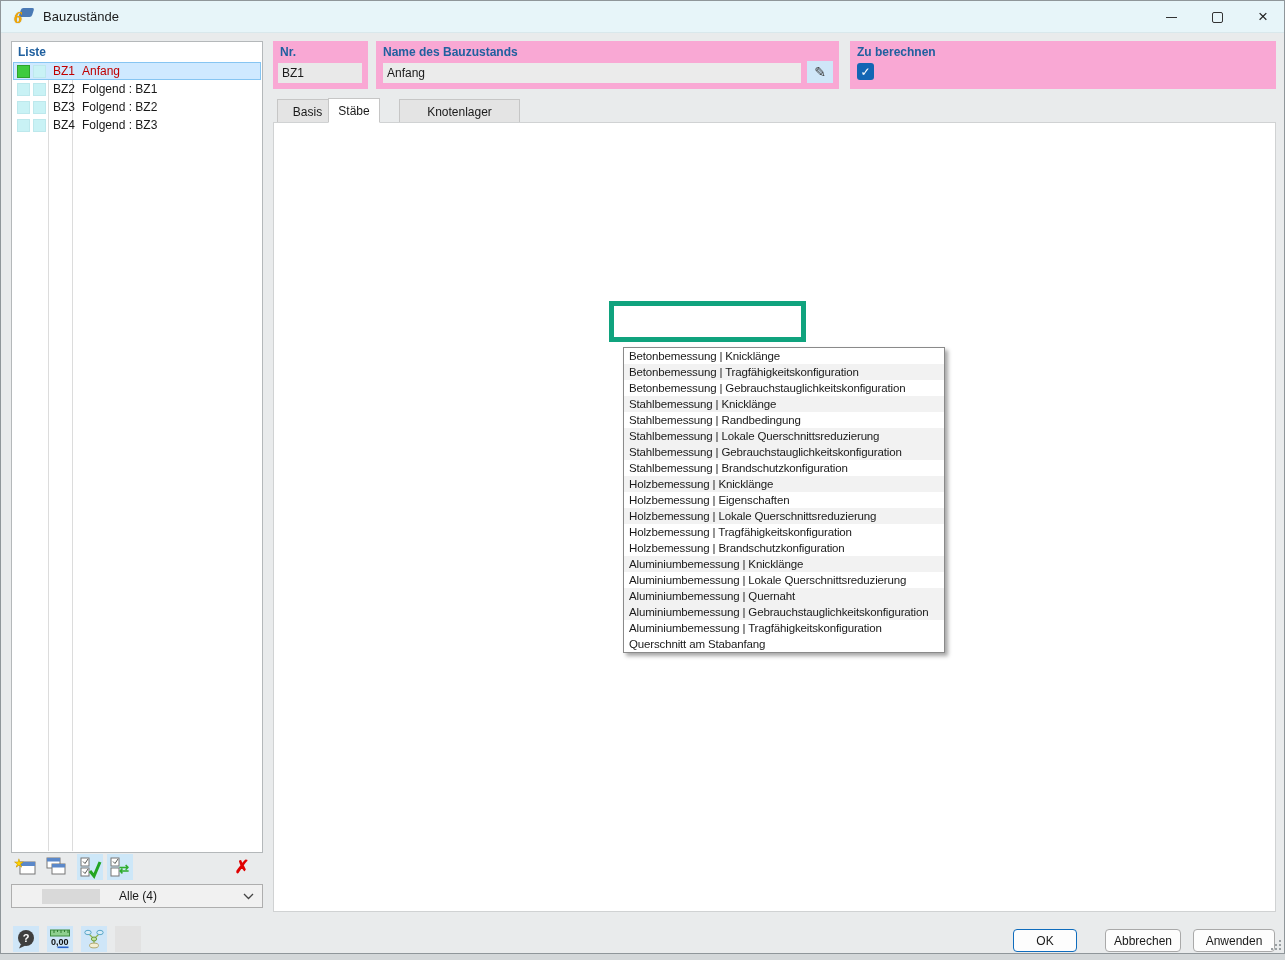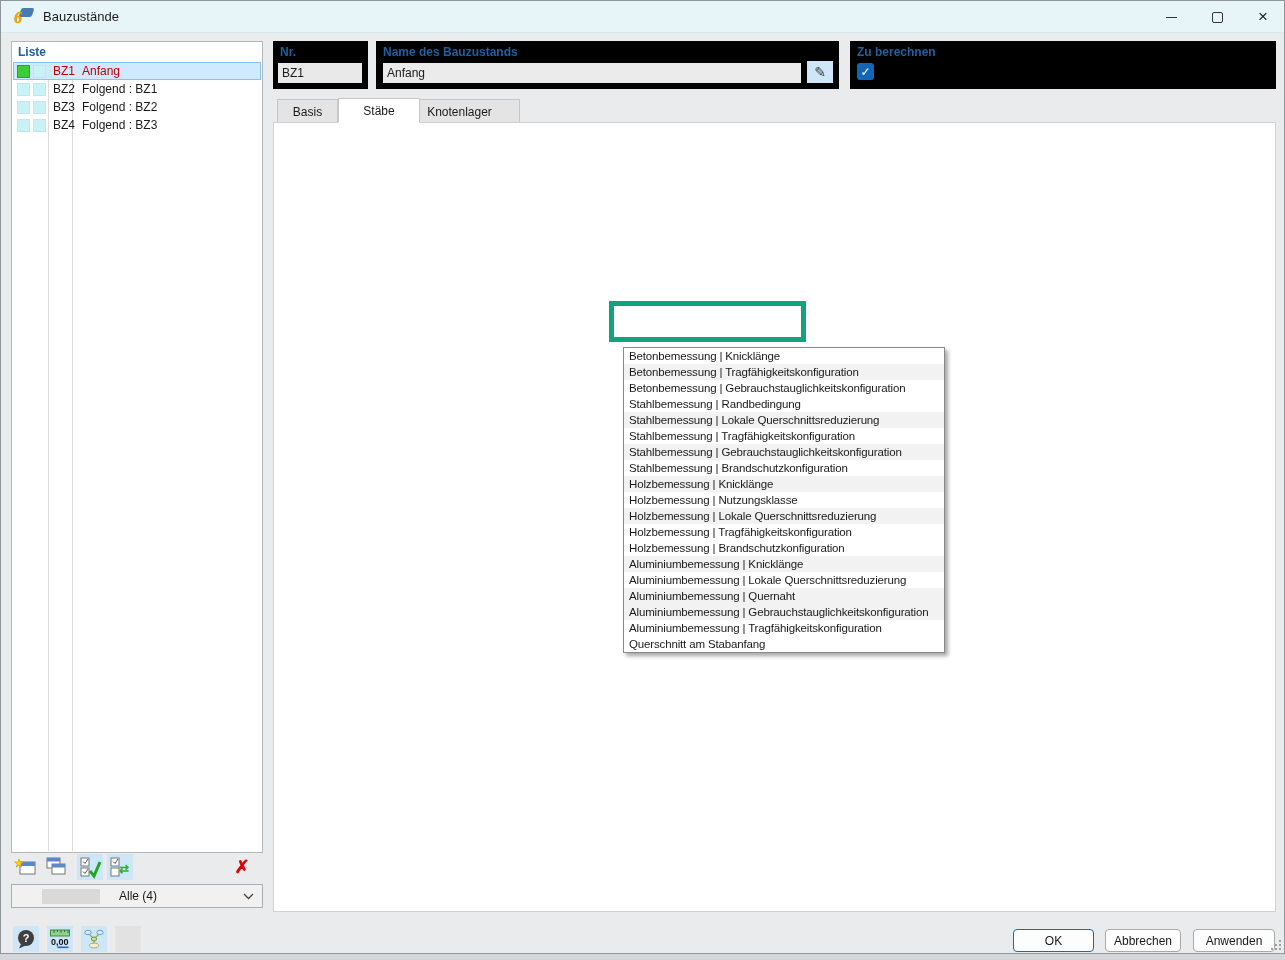--- a/index.html
+++ b/index.html
@@ -36,39 +36,39 @@
   
   .ltool { position:absolute; top:853px; width:26px; height:26px; display:flex; align-items:center; justify-content:center; }
   .ltool.hl { background:#cde7f8; }
   .delx { color:#e00000; font-size:18px; font-weight:bold; line-height:1; }
   .filterbox { position:absolute; left:10px; top:883px; width:252px; height:24px; background:#f1f1f1; border:1px solid #aeaeae; }
   .swatch { position:absolute; left:30px; top:4px; width:58px; height:15px; background:#d9d9d9; }
   .filterlabel { position:absolute; left:107px; top:4px; }
   .chev { position:absolute; right:8px; top:8px; }
 
   
-  .card { position:absolute; top:40px; height:48px; background:#000000; }
+  .card { position:absolute; top:40px; height:48px; background:#f9a8d4; }
   .card-nr { left:272px; width:95px; }
   .card-name { left:375px; width:463px; }
   .card-calc { left:849px; width:426px; }
   .flabel { position:absolute; left:7px; top:4px; color:#20609f; font-weight:bold; }
   .field { position:absolute; border:none; background:#e9e9e9; height:20px; font:12px "Liberation Sans", sans-serif; padding:0 4px; color:#1a1a1a; }
   .f-nr { left:5px; top:22px; width:84px; }
   .f-name { left:7px; top:22px; width:418px; background:#ebebeb; }
   .editbtn { position:absolute; left:431px; top:20px; width:26px; height:22px; background:#cfe6f8; border:none; font-size:14px; color:#333; display:flex; align-items:center; justify-content:center; }
   .cb { width:17px; height:17px; border-radius:3px; display:flex; align-items:center; justify-content:center; }
   .cb.on { background:#1366b4; color:#fff; font-size:12px; }
   .cb.off { background:#fff; border:1px solid #6f6f6f; }
   .cb-calc { position:absolute; left:7px; top:22px; }
 
   
   .tab { position:absolute; top:98px; height:24px; display:flex; align-items:center; justify-content:center; background:#e4e4e4; border:1px solid #c6c6c6; border-bottom:none; }
   .tab.active { background:#fff; top:97px; height:25px; z-index:3; border-bottom:1px solid #fff; }
   .tab-basis { left:276px; width:61px; }
-  .tab-staebe { left:337px; width:82px; }
+  .tab-staebe { left:327px; width:52px; }
   .tab-knoten { left:398px; width:121px; }
 
   
   .content { position:absolute; left:272px; top:121px; width:1003px; height:790px; background:#fff; border:1px solid #d0d2d3; z-index:1; }
   .sectitle { position:absolute; color:#20609f; font-weight:bold; }
   .graylab { position:absolute; color:#1a1a1a; }
   .sinput { position:absolute; border:none; height:20px; font:12px "Liberation Sans", sans-serif; padding:0 4px; color:#1a1a1a; }
   .lavender { background:#e3e7f1; }
   .grayro { background:#e6e6e6; }
   .sqbtn { position:absolute; width:25px; height:22px; background:#cde7f8; border:none; display:flex; align-items:center; justify-content:center; padding:0; }
@@ -95,21 +95,21 @@
   
   .ddl { position:absolute; left:622px; top:346px; width:322px; background:#fff; border:1px solid #8a8a8a; box-shadow:3px 3px 4px rgba(0,0,0,0.35); z-index:50; }
   .dditem { height:16px; line-height:16px; padding-left:5px; font-size:11.5px; letter-spacing:-0.15px; white-space:nowrap; overflow:hidden; }
   .dditem.alt { background:#f2f2f2; }
 
   
   .fbtn-icon { position:absolute; top:925px; width:26px; height:26px; display:flex; align-items:center; justify-content:center; border:none; }
   .blue-bg { background:#cfe6f8; } .gray-bg { background:#e2e2e2; }
   .fxtxt { font:italic 700 13px "Liberation Serif", serif; color:#222;margin-top:48px; }
   .btn { position:absolute; top:928px; height:23px; border:1px solid #a9a9a9; border-radius:4px; background:#fdfdfd; font:12px "Liberation Sans", sans-serif; color:#1a1a1a; display:flex; align-items:center; justify-content:center; }
-  .btn.ok { left:1012px; width:81px; border-color:#0f6cbd; }
+  .btn.ok { left:1012px; width:64px; border-color:#0f6cbd; }
   .btn.cancel { left:1104px; width:76px; }
   .btn.apply { left:1192px; width:82px; }
   .grip { position:absolute; right:3px; bottom:3px; width:10px; height:10px; }
   .grip i { position:absolute; width:2px; height:2px; background:#9aa0a3; }
 </style>
 </head>
 <body>
 
 <div class="window">
 
@@ -312,34 +312,34 @@
   <div class="hlbox"></div>
 
   <div class="ddl">
 
       <div class="dditem">Betonbemessung | Knicklänge</div>
 
       <div class="dditem alt">Betonbemessung | Tragfähigkeitskonfiguration</div>
 
       <div class="dditem">Betonbemessung | Gebrauchstauglichkeitskonfiguration</div>
 
+      <div class="dditem alt">Stahlbemessung | Knicklänge</div>
 
       <div class="dditem">Stahlbemessung | Randbedingung</div>
 
       <div class="dditem alt">Stahlbemessung | Lokale Querschnittsreduzierung</div>
 
-      <div class="dditem">Stahlbemessung | Tragfähigkeitskonfiguration</div>
 
       <div class="dditem alt">Stahlbemessung | Gebrauchstauglichkeitskonfiguration</div>
 
       <div class="dditem">Stahlbemessung | Brandschutzkonfiguration</div>
 
       <div class="dditem alt">Holzbemessung | Knicklänge</div>
 
-      <div class="dditem">Holzbemessung | Nutzungsklasse</div>
+      <div class="dditem">Holzbemessung | Eigenschaften</div>
 
       <div class="dditem alt">Holzbemessung | Lokale Querschnittsreduzierung</div>
 
       <div class="dditem">Holzbemessung | Tragfähigkeitskonfiguration</div>
 
 
       <div class="dditem">Holzbemessung | Brandschutzkonfiguration</div>
 
       <div class="dditem alt">Aluminiumbemessung | Knicklänge</div>
 

